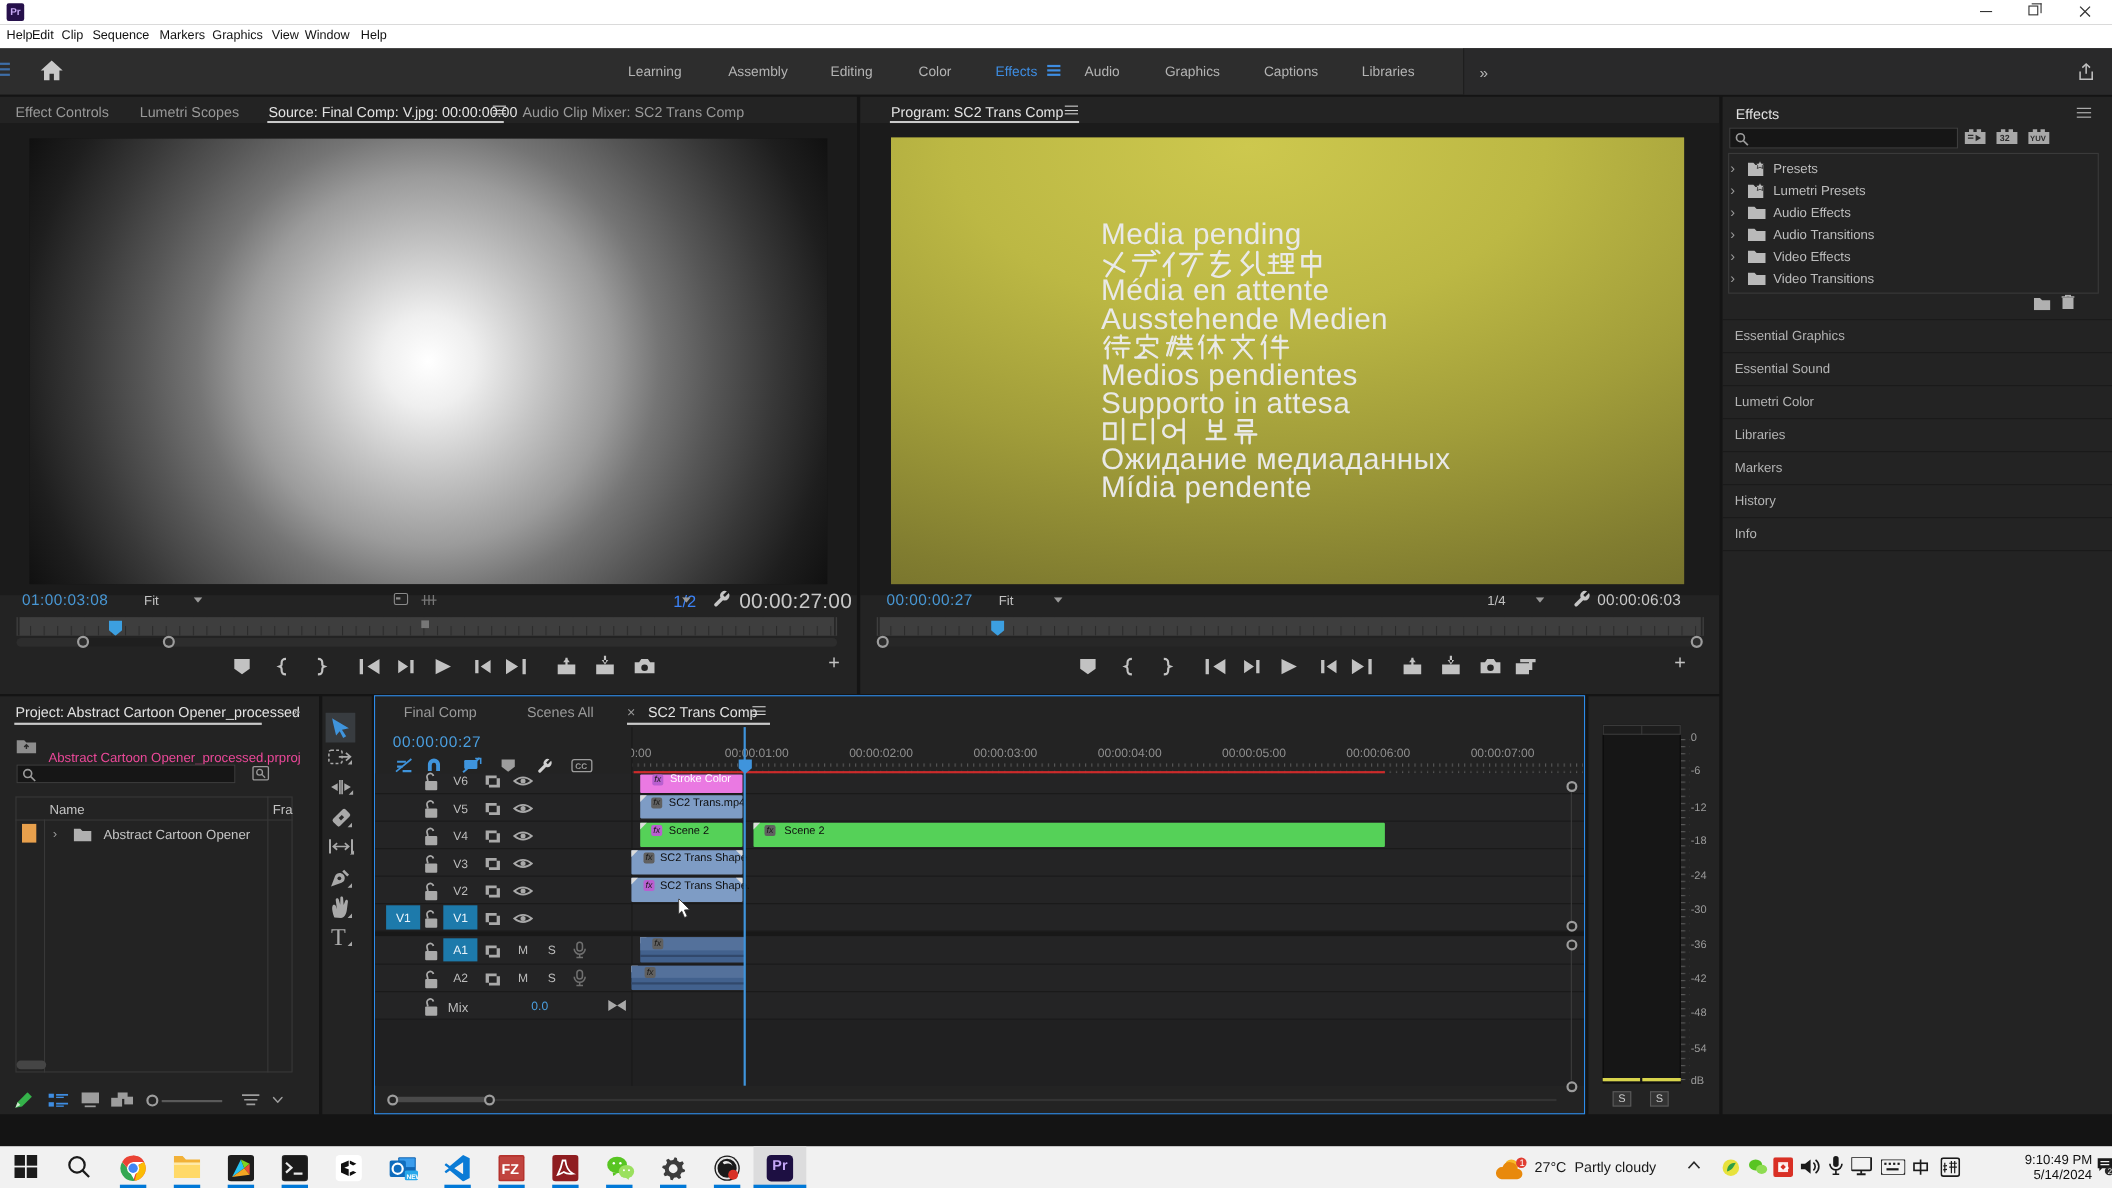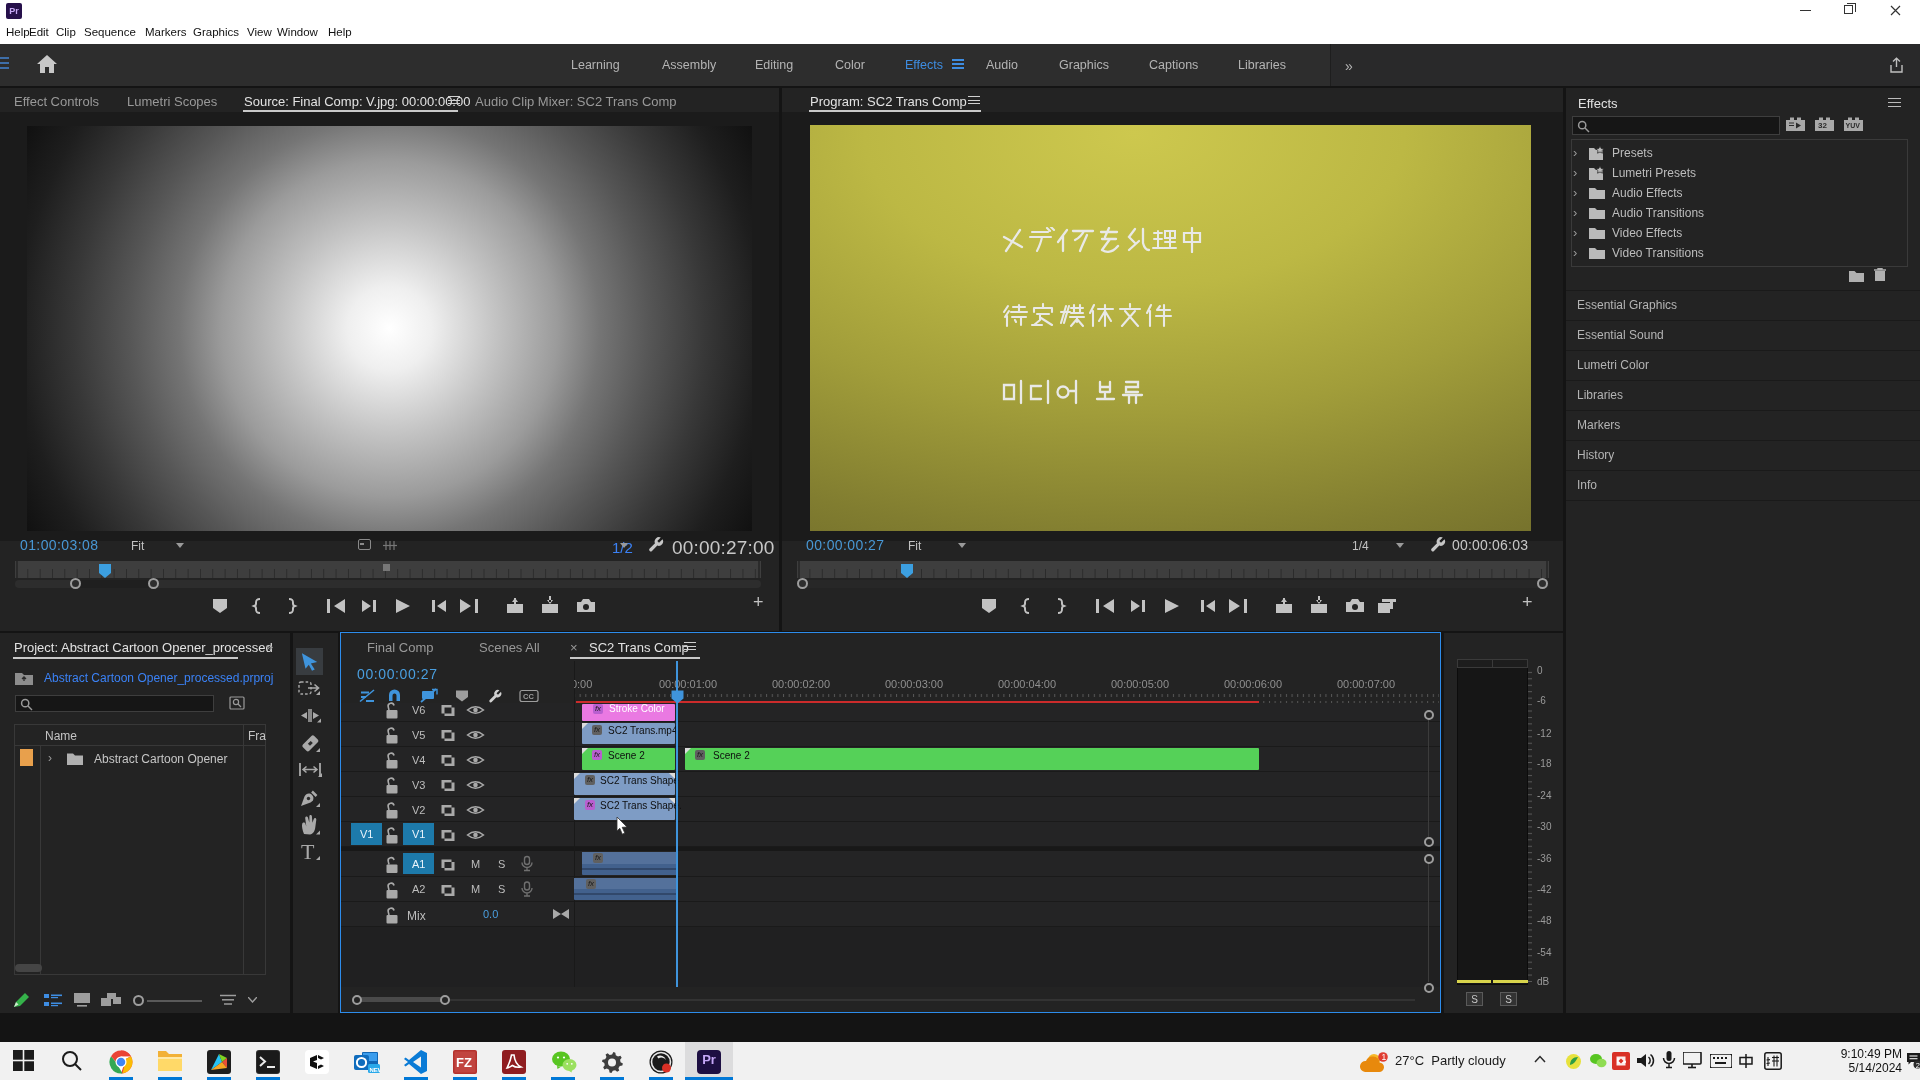--- a/index.html
+++ b/index.html
@@ -180,20 +180,21 @@
 </div>
 
 <div class="panel" id="pgmPanel" style="left:782px;top:88px;width:781px;height:543px;">
   <div class="ptab act" style="left:28px;">Program: SC2 Trans Comp</div>
   <div class="abs" style="left:186px;top:8px;width:12px;height:8px;border-top:1px solid #d0d0d0;border-bottom:1px solid #d0d0d0;">
         <div style="margin-top:2.5px;height:1px;background:#d0d0d0;"></div>
       </div>
   <div class="tabline" style="left:27px;top:22px;width:172px;"></div>
   <div class="abs" style="left:0;top:24px;width:781px;height:429px;background:#1b1b1b;">
     <div class="abs" style="left:28px;top:13px;width:721px;height:406px;background:#6b6729;background-image:radial-gradient(ellipse 900px 510px at 45% 2%, #cdc84e 0%, #bcb844 30%, #a19d3a 55%, #817d30 80%, #6b6729 100%);">
+      <div class="abs" style="left:191px;top:76px;font-size:27px;line-height:25.5px;color:#e9e9e7;letter-spacing:0.4px;">Media pending<br>&nbsp;<br>Média en attente<br>Ausstehende Medien<br>&nbsp;<br>Medios pendientes<br>Supporto in attesa<br>&nbsp;<br>Ожидание медиаданных<br>Mídia pendente</div>
       <svg class="abs" style="left:191px;top:102px;" width="210" height="26" viewBox="0 0 210 26" fill="none" stroke="#e9e9e7" stroke-width="2.3" stroke-linecap="round">
         <path d="M19 3 L5 24 M3 10 L21 20"></path>
         <path d="M31 5 H47 M29 10 H50 M41 10 C40 16 38 20 36 24 M46 1 L49 4 M50 0 L53 3" stroke-width="2.1"></path>
         <path d="M66 3 L57 15 M62 9 V24"></path>
         <path d="M72 4 H92 M83 4 C81 8 78 11 74 13 M86 8 C83 15 81 19 79 24"></path>
         <path d="M100 5 H116 M108 1 L104 10 M101 12 H115 M109 12 L101 23 M101 23 C106 26 112 25 117 19"></path>
         <path d="M134 2 L128 10 L134 16 M128 23 L138 14 M142 2 V16 M142 16 C143 20 145 23 148 23"></path>
         <path d="M157 4 V21 M153 6 H161 M153 12 H161 M152 21 H162 M164 4 H174 V11 H164 Z M169 4 V21 M164 15 H174 M163 21 H175" stroke-width="2"></path>
         <path d="M183 6 H199 V15 H183 Z M191 1 V25" stroke-width="2.2"></path>
       </svg>
@@ -375,21 +376,21 @@
 
 <div class="panel" id="projPanel" style="left:0;top:633px;width:290px;height:380px;">
   <div class="ptab act" style="left:14px;top:7px;">Project: Abstract Cartoon Opener_processed</div>
   <div class="tabline" style="left:13px;top:24px;width:225px;"></div>
   <div class="ptab" style="left:266px;top:6px;font-size:13px;">»</div>
   <div id="projContent">
     <svg class="abs" style="left:15px;top:38px;" width="18" height="14" viewBox="0 0 18 14">
           <path d="M0 2 H7 L9 4 H18 V14 H0 Z" fill="#8d8d8d"></path>
           <path d="M9 10 V6 M7 8 L9 6 L11 8" stroke="#2a2a2a" stroke-width="1.3" fill="none"></path>
         </svg>
-    <div class="abs" style="left:44px;top:38px;font-size:12px;color:#3b82f6;">Abstract Cartoon Opener_processed.prproj</div>
+    <div class="abs" style="left:44px;top:49px;font-size:12px;color:#ec4899;">Abstract Cartoon Opener_processed.prproj</div>
     <div class="abs" style="left:15px;top:62px;width:199px;height:17px;background:#161616;border:1px solid #3e3e3e;">
       <svg class="abs" style="left:4px;top:2px;" width="13" height="13" viewBox="0 0 13 13">
             <circle cx="5.2" cy="5.2" r="3.6" fill="none" stroke="#9a9a9a" stroke-width="1.5"></circle>
             <line x1="8" y1="8" x2="12" y2="12" stroke="#9a9a9a" stroke-width="1.5"></line>
           </svg>
     </div>
     <div class="abs" style="left:228px;top:62px;width:20px;height:17px;">
       <svg width="20" height="17" viewBox="0 0 20 17">
             <rect x="2" y="2" width="14" height="12" rx="1" fill="none" stroke="#9a9a9a" stroke-width="1.2"></rect>
             <circle cx="8" cy="7" r="2.6" fill="none" stroke="#9a9a9a" stroke-width="1.2"></circle>

